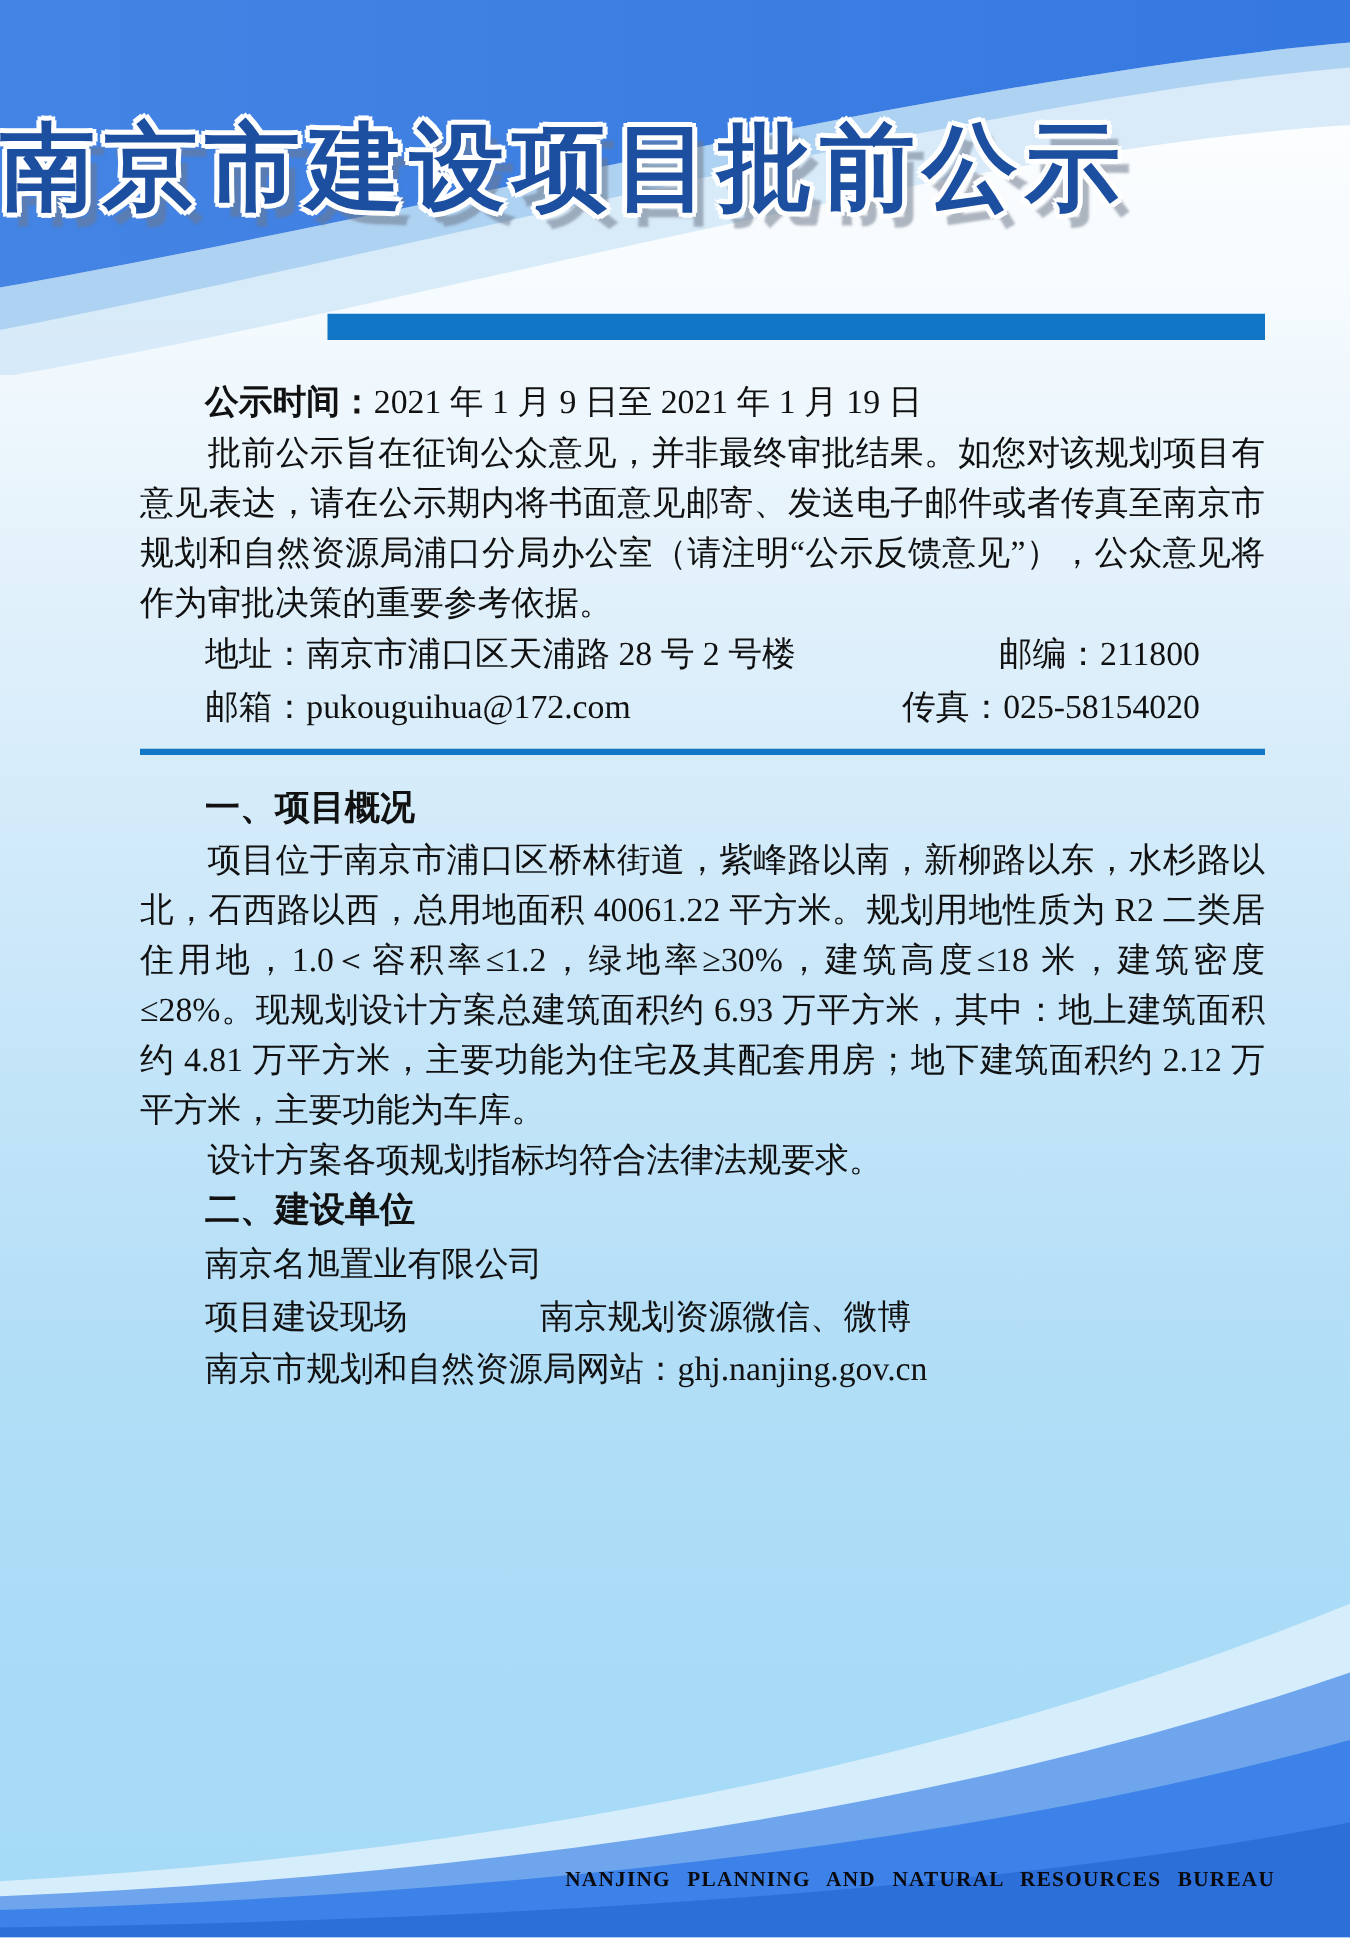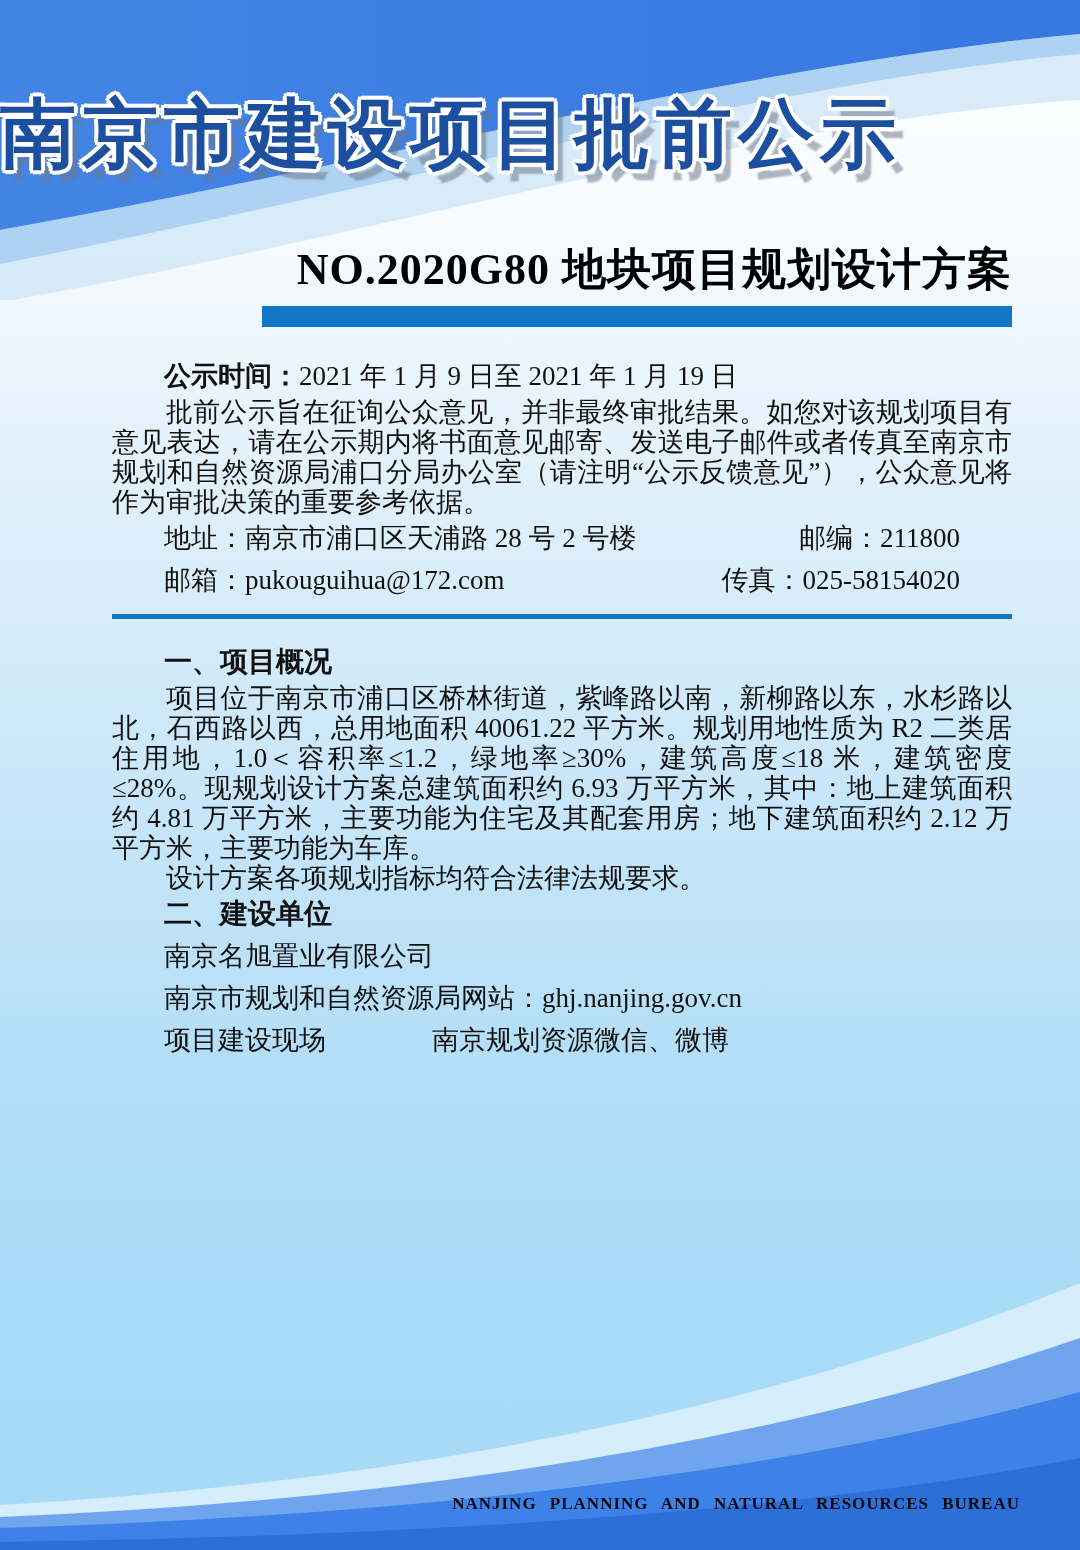--- a/index.html
+++ b/index.html
@@ -24,21 +24,21 @@
   }
   .content{position:absolute;top:242px;left:112px;width:900px;}
   .doc-title{
     text-align:right;font-size:44px;font-weight:bold;color:#000;
     letter-spacing:1px;white-space:nowrap;line-height:1.25;
   }
   .title-bar{height:21px;background:#1276c6;margin:9px 0 0 150px;}
   .time-line{margin-top:28px;padding-left:52px;font-size:27px;line-height:42px;}
   .lbl-bold{font-family:"Liberation Sans", sans-serif;font-weight:bold;}
   p.body{
-    font-size:27px;line-height:30px;margin:0;text-align:justify;
+    font-size:27px;line-height:40px;margin:0;text-align:justify;
     text-justify:inter-character;text-indent:2em;
   }
   .contact-row{display:flex;font-size:27px;line-height:42px;padding-left:52px;gap:41px;}
   .contact-right{margin-left:auto;margin-right:52px;}
   .divider{height:5px;background:#1276c6;margin-top:13px;}
   .sec-heading{
     font-family:Liberation Serif, serif;font-weight:bold;
     font-size:28px;line-height:42px;padding-left:52px;margin-top:0;
   }
   .sec-heading.first{margin-top:22px;}
@@ -83,21 +83,20 @@
       <path d="M0,1505 Q620,1470 1080,1283 L1080,1550 L0,1550 Z" fill="#d6edfb"></path>
       <path d="M0,1517 Q640,1490 1080,1338 L1080,1550 L0,1550 Z" fill="#6fa5ec"></path>
       <path d="M0,1528 Q660,1508 1080,1392 L1080,1550 L0,1550 Z" fill="#3c82e8"></path>
       <path d="M0,1542 Q700,1532 1080,1458 L1080,1550 L0,1550 Z" fill="#2c6fd8"></path>
     </g>
   </svg>
 </div>
 
 <div class="content">
 
-  <div class="doc-title">NO.2020G80 地块项目规划设计方案</div>
   <div class="title-bar"></div>
 
   <div class="time-line">
     <span class="lbl-bold">公示时间：</span><span>2021 年 1 月 9 日至 2021 年 1 月 19 日</span>
   </div>
 
   <p class="body">批前公示旨在征询公众意见，并非最终审批结果。如您对该规划项目有意见表达，请在公示期内将书面意见邮寄、发送电子邮件或者传真至南京市规划和自然资源局浦口分局办公室（请注明“公示反馈意见”），公众意见将作为审批决策的重要参考依据。</p>
 
   <div class="contact-row">
     <span><span>地址：</span><span>南京市浦口区天浦路 28 号 2 号楼</span></span>
@@ -111,22 +110,22 @@
 
   <div class="divider"></div>
 
   <div class="sec-heading first">一、项目概况</div>
   <p class="body">项目位于南京市浦口区桥林街道，紫峰路以南，新柳路以东，水杉路以北，石西路以西，总用地面积 40061.22 平方米。规划用地性质为 R2 二类居住用地，1.0＜容积率≤1.2，绿地率≥30%，建筑高度≤18 米，建筑密度≤28%。现规划设计方案总建筑面积约 6.93 万平方米，其中：地上建筑面积约 4.81 万平方米，主要功能为住宅及其配套用房；地下建筑面积约 2.12 万平方米，主要功能为车库。</p>
   <p class="body">设计方案各项规划指标均符合法律法规要求。</p>
 
   <div class="sec-heading">二、建设单位</div>
   <div class="sec-line">南京名旭置业有限公司</div>
 
-  <div class="sec-line">南京市规划和自然资源局网站：ghj.nanjing.gov.cn</div>
   <div class="sec-line">
     <span>项目建设现场</span><span class="channel-gap">南京规划资源微信、微博</span>
   </div>
+  <div class="sec-line">南京市规划和自然资源局网站：ghj.nanjing.gov.cn</div>
 
 </div>
 
 <div class="footer-text">
   <div class="footer-en">NANJING PLANNING AND NATURAL RESOURCES BUREAU</div>
 </div>
 
 </body></html>

